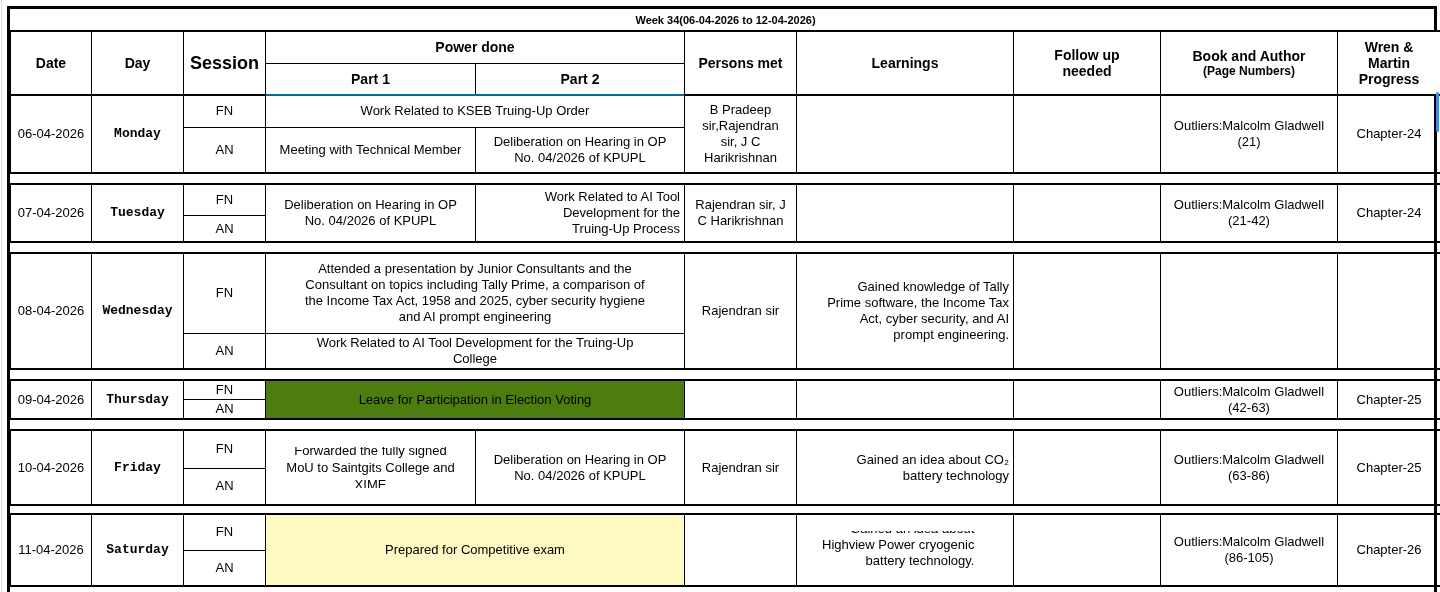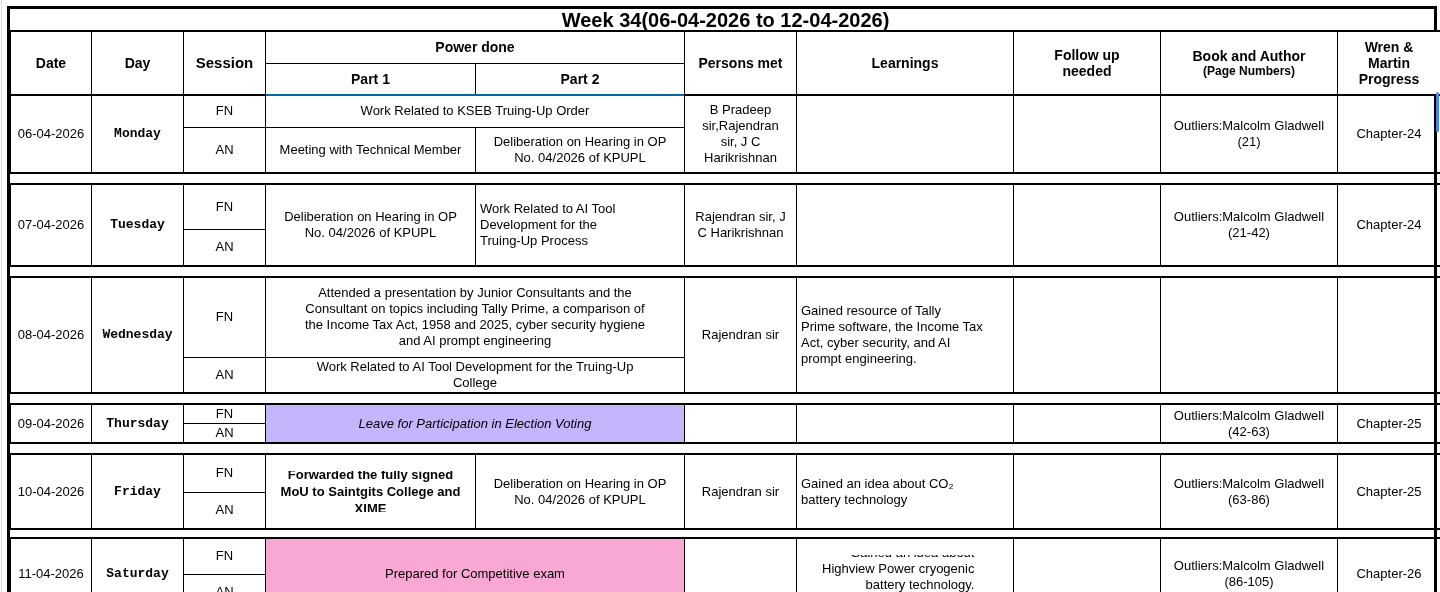--- a/index.html
+++ b/index.html
@@ -14,37 +14,37 @@
     position: absolute; left: 7px; top: 6px; width: 1430px;
     border: solid #000; border-width: 3px 3px 2px 3px;
     background: #fff;
   }
   table.diary {
     border-collapse: collapse; table-layout: fixed; width: 100%;
   }
   td, th { border: 1px solid #000; padding: 0 3px; vertical-align: middle; text-align: center;
            font-size: 13px; line-height: 16px; overflow: hidden; white-space: pre-line; }
   tr.title-row td { border: none; border-bottom: 2px solid #000; height: 22px;
-                    font-weight: bold; font-size: 20px; line-height: 20px; white-space: nowrap; }
+                    font-weight: bold; font-size: 11px; line-height: 20px; white-space: nowrap; }
   tr.hdr th { font-weight: bold; font-size: 14px; background: #fff; }
   tr.hdr1 th { height: 31px; }
   tr.hdr2 th { height: 31px; border-bottom: 2px solid #0369a1; }
   tr.hdr1 th[rowspan] { border-bottom: 2px solid #000; }
   th .sub { font-size: 12px; font-weight: bold; display: block; line-height: 14px; }
   tr.gap td { border: none; border-top: 2px solid #000; border-bottom: 2px solid #000;
               height: 11px; padding: 0; }
   td.c-day { font-weight: bold; font-family: Liberation Mono, monospace; }
-  td.left { text-align: left; padding: 16px 4px; margin-top: 8px; }
+  td.left { text-align: right; padding: 4px 4px; margin-top: 8px; }
   td.vtop { vertical-align: top; }
   td.vbot { vertical-align: bottom; }
   .hl { background: #f9dcba; }
   
   .clip-mid { height: 41px; overflow: hidden; display: flex; align-items: center;
               justify-content: center; }
-  .clip-mid span { white-space: pre-line; line-height: 17px; font-weight: bold; }
+  .clip-mid span { white-space: pre-line; line-height: 17px; }
   .clip-top { max-height: 38px; overflow: hidden; display: flex; align-items: flex-end; }
   .clip-top span { white-space: pre-line; text-align: right; margin-left: 21px; }
   
   .remote-sel { position: absolute; right: 0px; top: 92px; width: 5px; height: 40px; }
   .remote-sel .bar { position: absolute; right: 1px; top: 0; width: 3px; height: 100%;
                      background: #4a86e8; border-radius: 2px; }
 </style>
 </head>
 <body>
 
@@ -66,21 +66,21 @@
   </colgroup>
 
   <tbody>
         <tr class="title-row">
     <td colspan="10">Week 34(06-04-2026 to 12-04-2026)</td>
   </tr>
 
   <tr class="hdr hdr1">
     <th rowspan="2">Date</th>
     <th rowspan="2">Day</th>
-    <th rowspan="2" style="font-size:15px">Session</th>
+    <th rowspan="2" style="font-size:18px">Session</th>
     <th colspan="2">Power done</th>
     <th rowspan="2">Persons met</th>
     <th rowspan="2">Learnings</th>
     <th rowspan="2">Follow up
 needed</th>
     <th rowspan="2">
       <span>Book and Author</span>
       <span class="sub">(Page Numbers)</span>
     </th>
     <th rowspan="2">Wren &amp;
@@ -145,21 +145,21 @@
 
   <tr style="height:80px">
     <td rowspan="2" class="c-date">08-04-2026</td>
     <td rowspan="2" class="c-day">Wednesday</td>
     <td>FN</td>
     <td colspan="2">Attended a presentation by Junior Consultants and the
 Consultant on topics including Tally Prime, a comparison of
 the Income Tax Act, 1958 and 2025, cyber security hygiene
 and AI prompt engineering</td>
     <td rowspan="2">Rajendran sir</td>
-    <td rowspan="2" class="left">Gained resource of Tally
+    <td rowspan="2" class="left">Gained knowledge of Tally
 Prime software, the Income Tax
 Act, cyber security, and AI
 prompt engineering.</td>
     <td rowspan="2"></td>
     <td rowspan="2"></td>
     <td rowspan="2"></td>
   </tr>
   <tr style="height:36px">
     <td>AN</td>
     <td colspan="2">Work Related to AI Tool Development for the Truing-Up
@@ -167,21 +167,21 @@
   </tr>
 
   <tr class="gap">
           <td colspan="10"></td>
         </tr>
 
   <tr style="height:19px">
     <td rowspan="2" class="c-date">09-04-2026</td>
     <td rowspan="2" class="c-day">Thursday</td>
     <td>FN</td>
-    <td colspan="2" rowspan="2" class="hl" style="background: #c4b5fd; font-style: italic;">Leave for Participation in Election Voting</td>
+    <td colspan="2" rowspan="2" class="hl" style="background: #4d7c0f;">Leave for Participation in Election Voting</td>
     <td rowspan="2"></td>
     <td rowspan="2"></td>
     <td rowspan="2"></td>
     <td rowspan="2">Outliers:Malcolm Gladwell
 (42-63)</td>
     <td rowspan="2">Chapter-25</td>
   </tr>
   <tr style="height:20px">
     <td>AN</td>
   </tr>
@@ -214,21 +214,21 @@
   </tr>
 
   <tr class="gap">
           <td colspan="10" style="height:9px"></td>
         </tr>
 
   <tr style="height:21px">
     <td rowspan="2" class="c-date">11-04-2026</td>
     <td rowspan="2" class="c-day">Saturday</td>
     <td>FN</td>
-    <td colspan="2" rowspan="2" class="hl" style="background: #f9a8d4;">Prepared for Competitive exam</td>
+    <td colspan="2" rowspan="2" class="hl" style="background: #fef9c3;">Prepared for Competitive exam</td>
     <td rowspan="2"></td>
     <td rowspan="2" class="vbot" style="padding:0 4px">
       <div class="clip-top"><span>Gained an idea about
 Highview Power cryogenic
 battery technology.</span></div>
     </td>
     <td rowspan="2"></td>
     <td rowspan="2">Outliers:Malcolm Gladwell
 (86-105)</td>
     <td rowspan="2">Chapter-26</td>

